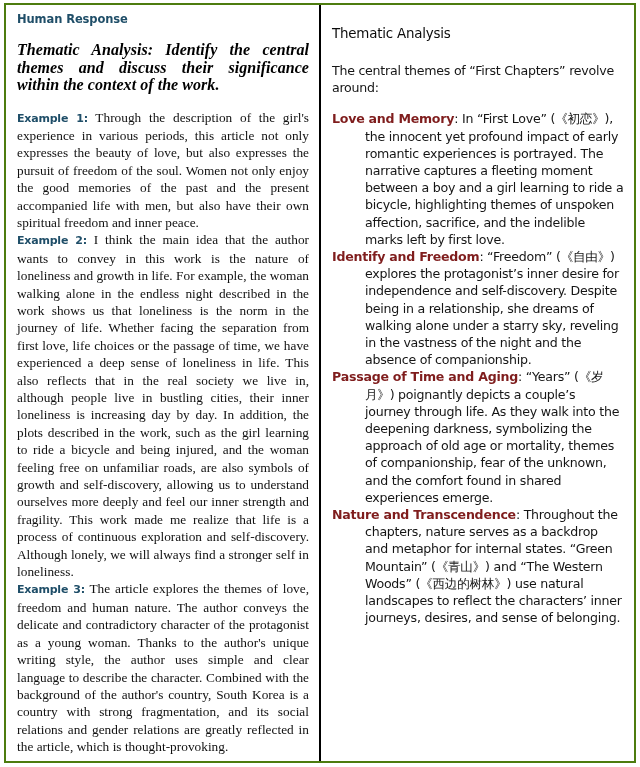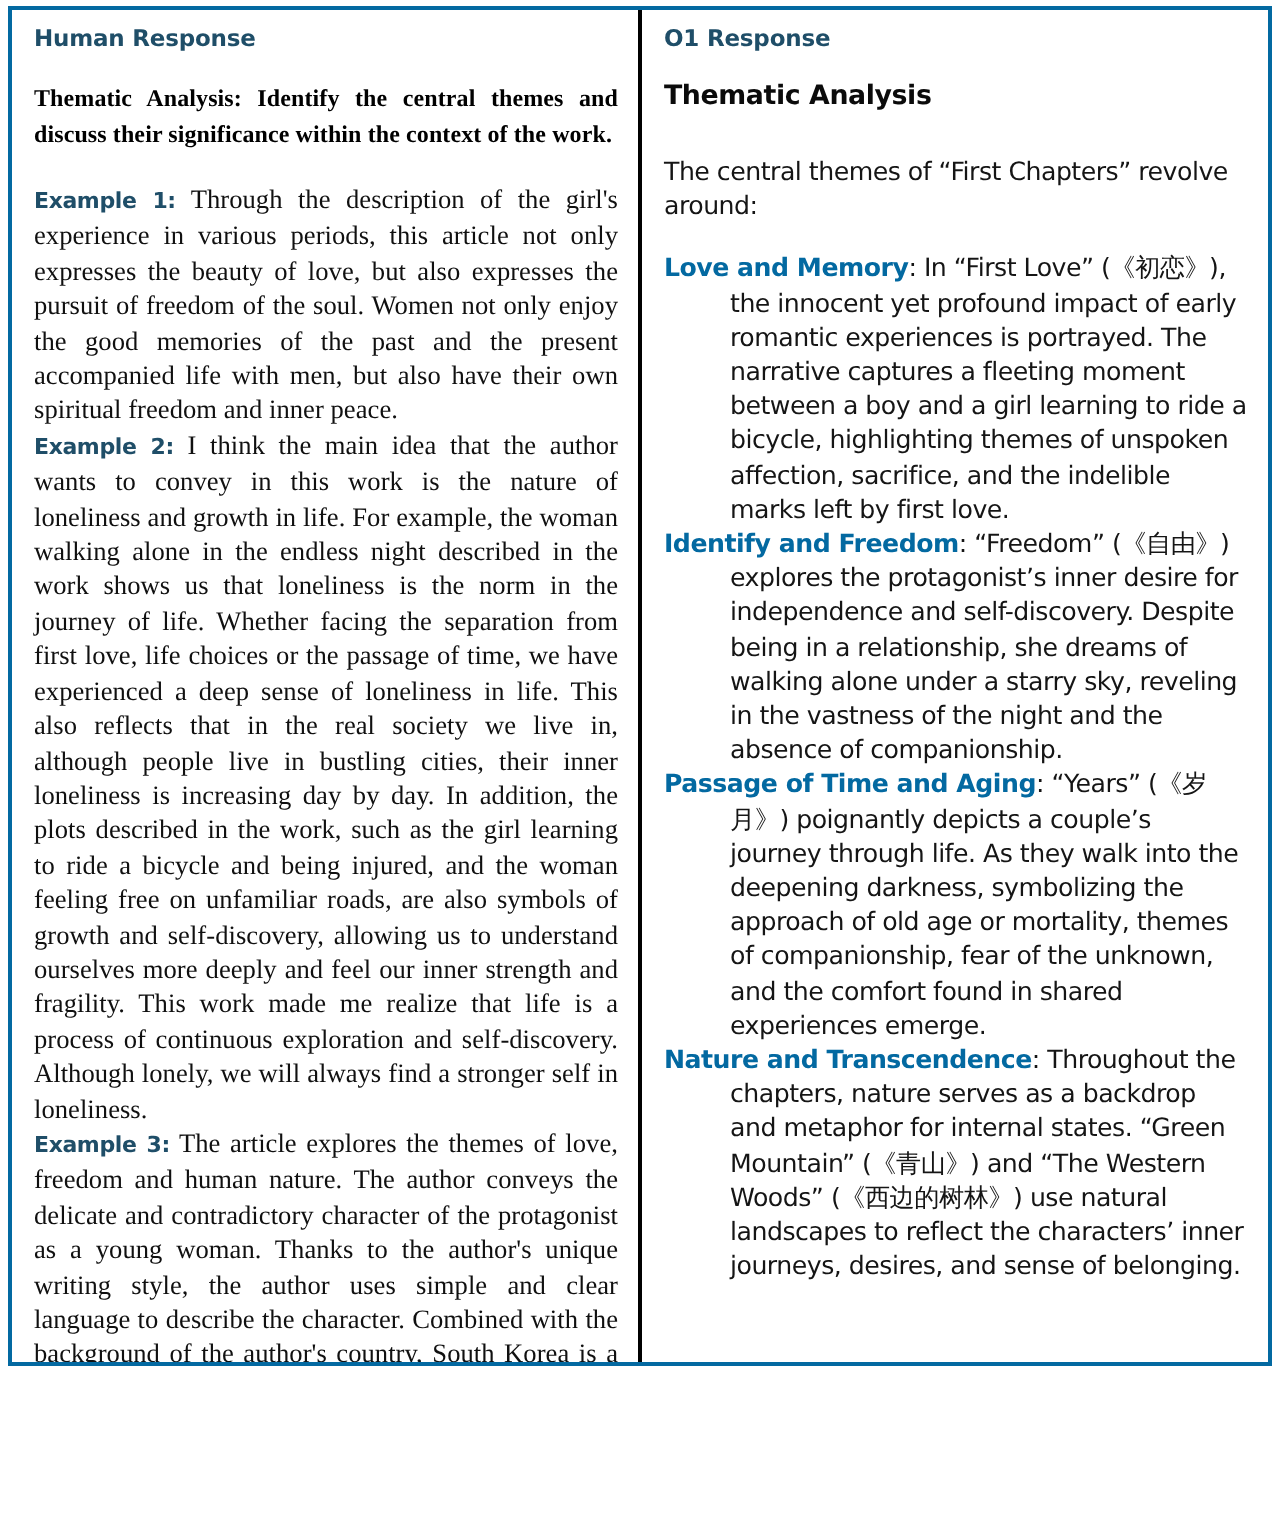--- a/index.html
+++ b/index.html
@@ -19,22 +19,22 @@
     width: 640px;
     height: 767px;
     box-sizing: border-box;
     padding: 3px 4px 4px 4px;
     background: #ffffff;
   }
 
   .table {
     box-sizing: border-box;
     width: 632px;
-    height: 680px;
-    border: 2px solid #0369a1;
+    height: 760px;
+    border: 2px solid #4d7c0f;
     display: flex;
     background: #ffffff;
   }
 
   .cell {
     box-sizing: border-box;
     padding: 7px 10px 6px 11px;
     overflow: hidden;
   }
 
@@ -55,27 +55,28 @@
     color: #1f4e68;
     letter-spacing: -0.1px;
     margin: 0 0 2px 0;
     line-height: 15px;
   }
 
   
   .human-title {
     font-family: "Liberation Serif", serif;
     font-weight: bold;
-    font-size: 12px;
+    font-size: 16px;
     line-height: 17.5px;
     color: #000000;
     text-align: justify;
     text-justify: inter-word;
     margin: 14px 0 0 0;
     letter-spacing: 0.05px;
+    font-style: italic;
   }
 
   .human-body {
     margin: 15px 0 0 0;
   }
 
   .human-para {
     font-family: "Liberation Serif", serif;
     font-size: 13.3px;
     line-height: 17.4px;
@@ -91,21 +92,21 @@
     font-family: "DejaVu Sans", "Liberation Sans", sans-serif;
     font-weight: bold;
     font-size: 11px;
     color: #1f4e68;
     letter-spacing: -0.2px;
   }
 
   
   .o1-h2 {
     font-family: "DejaVu Sans", "Liberation Sans", sans-serif;
-    font-weight: bold;
+    font-weight: normal;
     font-size: 13.4px;
     color: #0b0b0b;
     line-height: 18px;
     margin: 13px 0 0 0;
     letter-spacing: -0.2px;
   }
 
   .o1-intro {
     font-family: "DejaVu Sans", "Liberation Sans", sans-serif;
     font-size: 12.6px;
@@ -127,21 +128,21 @@
     line-height: 17.2px;
     color: #151515;
     margin: 0 0 0 0;
     padding-left: 33px;
     text-indent: -33px;
     letter-spacing: -0.25px;
   }
 
   .o1-term {
     font-weight: bold;
-    color: #0369a1;
+    color: #7f1d1d;
   }
 
   .cjk {
     font-family: "DejaVu Sans", "Liberation Sans", sans-serif;
   }
 </style>
 </head>
 <body>
 
 <div class="page">
@@ -159,21 +160,20 @@
 
         <p class="human-para"><span class="ex-label">Example 2:</span><span> I think the main idea that the author wants to convey in this work is the nature of loneliness and growth in life. For example, the woman walking alone in the endless night described in the work shows us that loneliness is the norm in the journey of life. Whether facing the separation from first love, life choices or the passage of time, we have experienced a deep sense of loneliness in life. This also reflects that in the real society we live in, although people live in bustling cities, their inner loneliness is increasing day by day. In addition, the plots described in the work, such as the girl learning to ride a bicycle and being injured, and the woman feeling free on unfamiliar roads, are also symbols of growth and self-discovery, allowing us to understand ourselves more deeply and feel our inner strength and fragility. This work made me realize that life is a process of continuous exploration and self-discovery. Although lonely, we will always find a stronger self in loneliness.</span></p>
 
         <p class="human-para"><span class="ex-label">Example 3:</span><span> The article explores the themes of love, freedom and human nature. The author conveys the delicate and contradictory character of the protagonist as a young woman. Thanks to the author's unique writing style, the author uses simple and clear language to describe the character. Combined with the background of the author's country, South Korea is a country with strong fragmentation, and its social relations and gender relations are greatly reflected in the article, which is thought-provoking.</span></p>
 
       </div>
     </div>
 
     <div class="cell cell-right">
 
-      <div class="panel-header">O1 Response</div>
 
       <div class="o1-h2">Thematic Analysis</div>
 
       <div class="o1-intro">The central themes of “First Chapters” revolve around:</div>
 
       <div class="o1-list">
 
         <p class="o1-item"><span class="o1-term">Love and Memory</span><span class="cjk">: In “First Love” (《初恋》), the innocent yet profound impact of early romantic experiences is portrayed. The narrative captures a fleeting moment between a boy and a girl learning to ride a bicycle, highlighting themes of unspoken affection, sacrifice, and the indelible marks left by first love.</span></p>
 
         <p class="o1-item"><span class="o1-term">Identify and Freedom</span><span class="cjk">: “Freedom” (《自由》) explores the protagonist’s inner desire for independence and self-discovery. Despite being in a relationship, she dreams of walking alone under a starry sky, reveling in the vastness of the night and the absence of companionship.</span></p>

